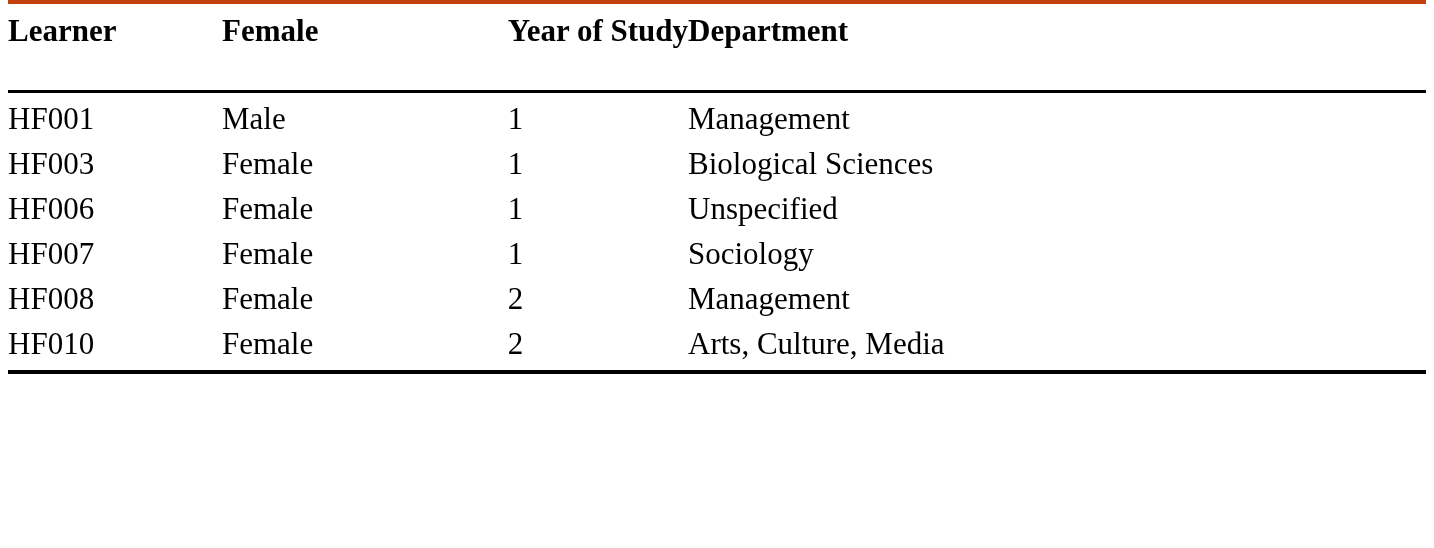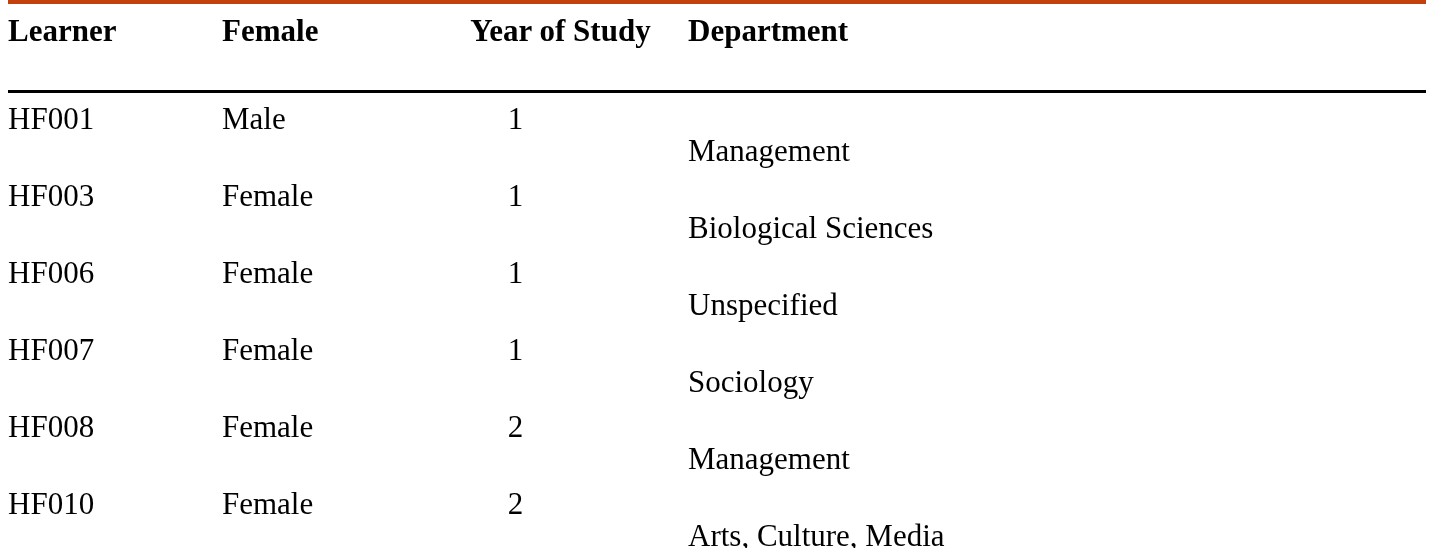--- a/index.html
+++ b/index.html
@@ -69,24 +69,24 @@
   }
 
   
   col.col-learner    { width: 214px; }
   col.col-gender     { width: 211px; }
   col.col-year       { width: 255px; }
   col.col-department { width: auto;  }
 
   
   .cell-year { text-align: center; }
-  th.th-year  .head-cell { text-align: center; }
+  th.th-year  .head-cell { text-align: right; }
   td.td-year  .body-cell { text-align: center; padding-right: 90px; }
 
-  .dept-text { white-space: nowrap; margin-top: 32px; }
+  .dept-text { white-space: nowrap; }
 </style>
 </head>
 <body>
 
 <div class="table-wrap">
   <table class="data-table">
     <colgroup>
       <col class="col-learner">
       <col class="col-gender">
       <col class="col-year">

